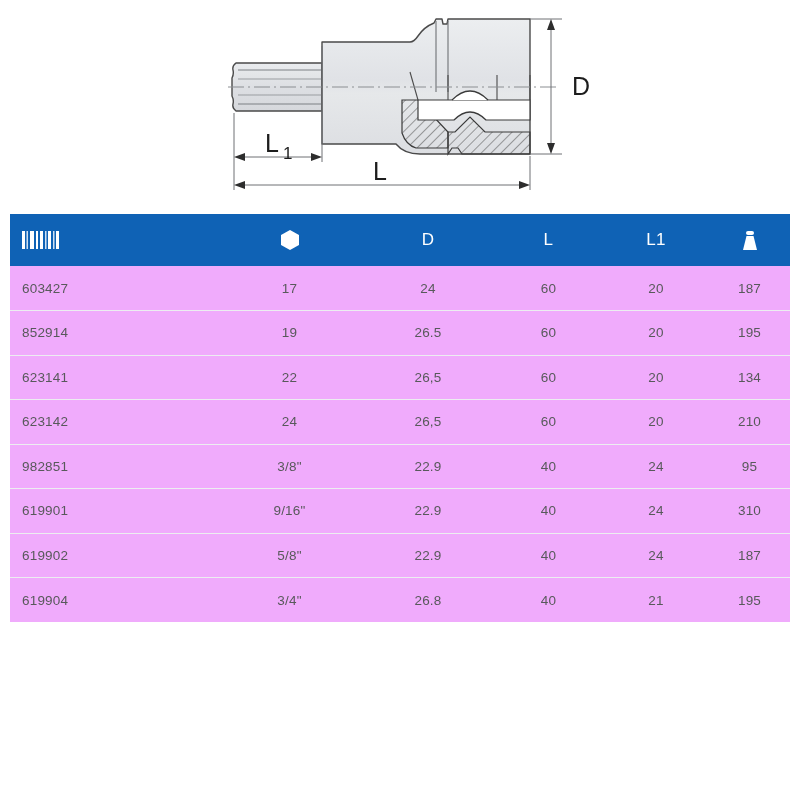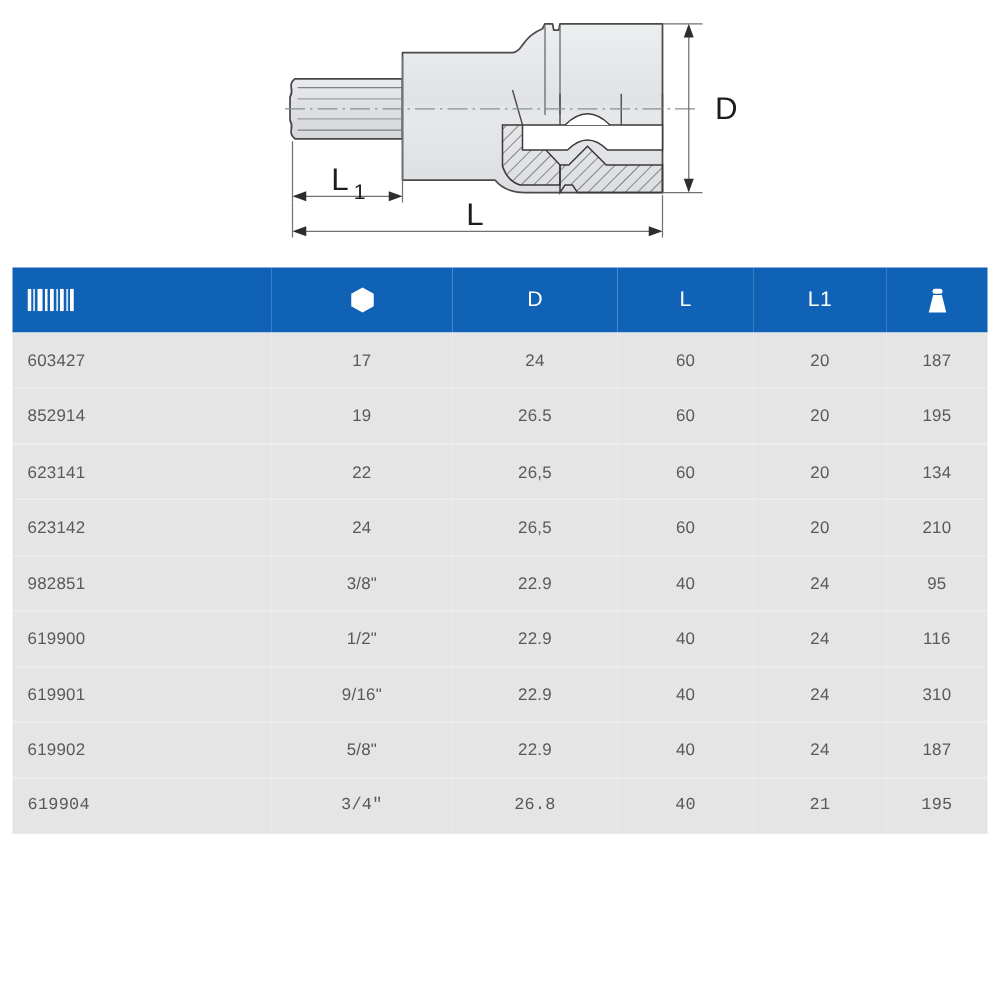--- a/index.html
+++ b/index.html
@@ -44,24 +44,24 @@
     color: #ffffff;
     font-size: 17px;
     text-align: center;
     vertical-align: middle;
     letter-spacing: .3px;
   }
   #spec-table thead th.col-code { text-align: left; padding-left: 12px; }
 
   #spec-table tbody tr {
     height: 44.5px;
-    background: #e5e5e5;
+    background: #f0abfc;
     border-bottom: 1px solid #eceef0;
   }
-  #spec-table tbody tr:last-child { border-bottom: none; font-family: Liberation Mono, monospace; }
+  #spec-table tbody tr:last-child { border-bottom: none; }
   #spec-table tbody td {
     padding: 0;
     font-size: 13.5px;
     color: #58595b;
     text-align: center;
     vertical-align: middle;
     letter-spacing: .2px;
   }
   #spec-table tbody td.col-code {
     text-align: left;
@@ -266,28 +266,20 @@
         </tr>
         <tr>
           <td class="col-code">982851</td>
           <td>3/8"</td>
           <td>22.9</td>
           <td>40</td>
           <td>24</td>
           <td>95</td>
         </tr>
         <tr>
-          <td class="col-code">619900</td>
-          <td>1/2"</td>
-          <td>22.9</td>
-          <td>40</td>
-          <td>24</td>
-          <td>116</td>
-        </tr>
-        <tr>
           <td class="col-code">619901</td>
           <td>9/16"</td>
           <td>22.9</td>
           <td>40</td>
           <td>24</td>
           <td>310</td>
         </tr>
         <tr>
           <td class="col-code">619902</td>
           <td>5/8"</td>

